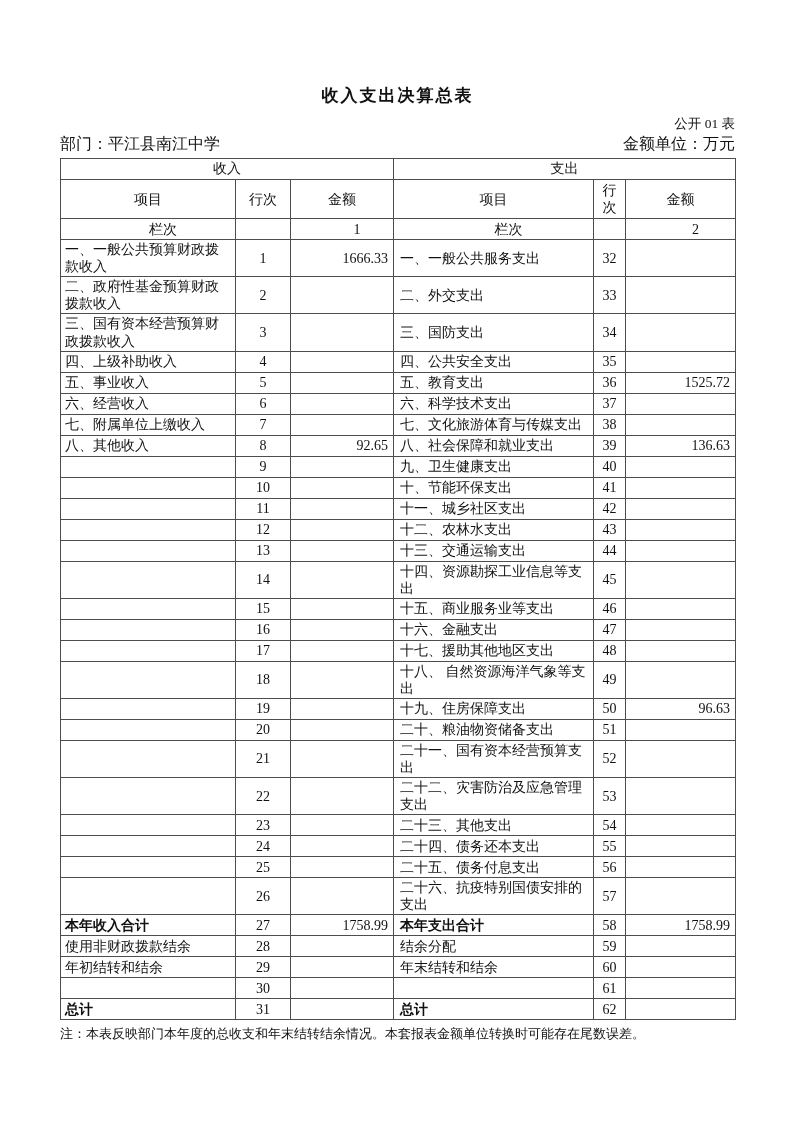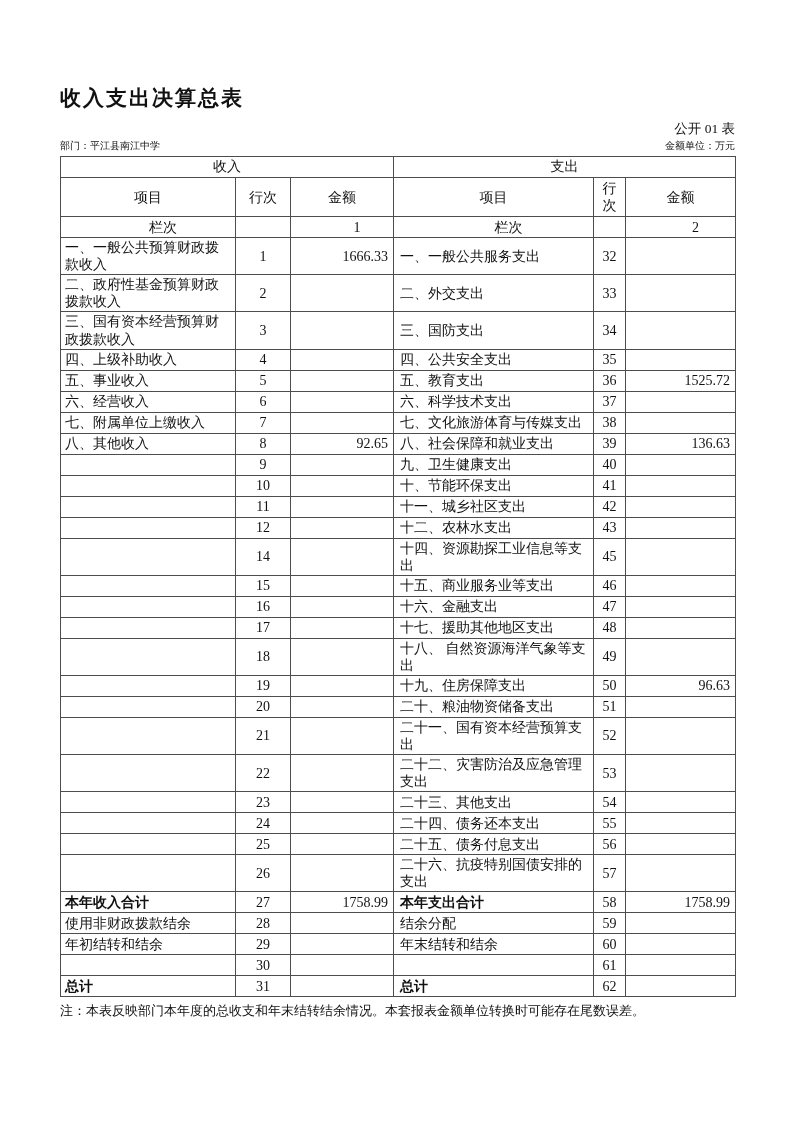--- a/index.html
+++ b/index.html
@@ -11,34 +11,35 @@
     color: #111111;
     overflow: hidden;
   }
   .page {
     width: 793px;
     height: 1122px;
     padding: 84px 58px 0 60px;
     background: #ffffff;
   }
   .doc-title {
-    font-size: 21px;
+    text-align: center;
+    font-size: 17px;
     font-weight: bold;
     letter-spacing: 2px;
     margin-bottom: 8px;
   }
   .doc-code {
     text-align: right;
     font-size: 13.5px;
     margin-bottom: 1px;
   }
   .meta-row {
     display: flex;
     justify-content: space-between;
-    font-size: 10px;
+    font-size: 16px;
     margin-bottom: 3px;
   }
   table.budget-table {
     border-collapse: collapse;
     table-layout: fixed;
     width: 675px;
   }
   .budget-table th, .budget-table td {
     border: 1px solid #4d4d4d;
     font-size: 14px;
@@ -200,20 +201,28 @@
         <tr>
           <td class="item item-l"></td>
           <td class="line">12</td>
           <td class="amount"></td>
           <td class="item item-r">十二、农林水支出</td>
           <td class="line">43</td>
           <td class="amount"></td>
         </tr>
         <tr>
           <td class="item item-l"></td>
+          <td class="line">13</td>
+          <td class="amount"></td>
+          <td class="item item-r">十三、交通运输支出</td>
+          <td class="line">44</td>
+          <td class="amount"></td>
+        </tr>
+        <tr>
+          <td class="item item-l"></td>
           <td class="line">14</td>
           <td class="amount"></td>
           <td class="item item-r">十四、资源勘探工业信息等支出</td>
           <td class="line">45</td>
           <td class="amount"></td>
         </tr>
         <tr>
           <td class="item item-l"></td>
           <td class="line">15</td>
           <td class="amount"></td>

